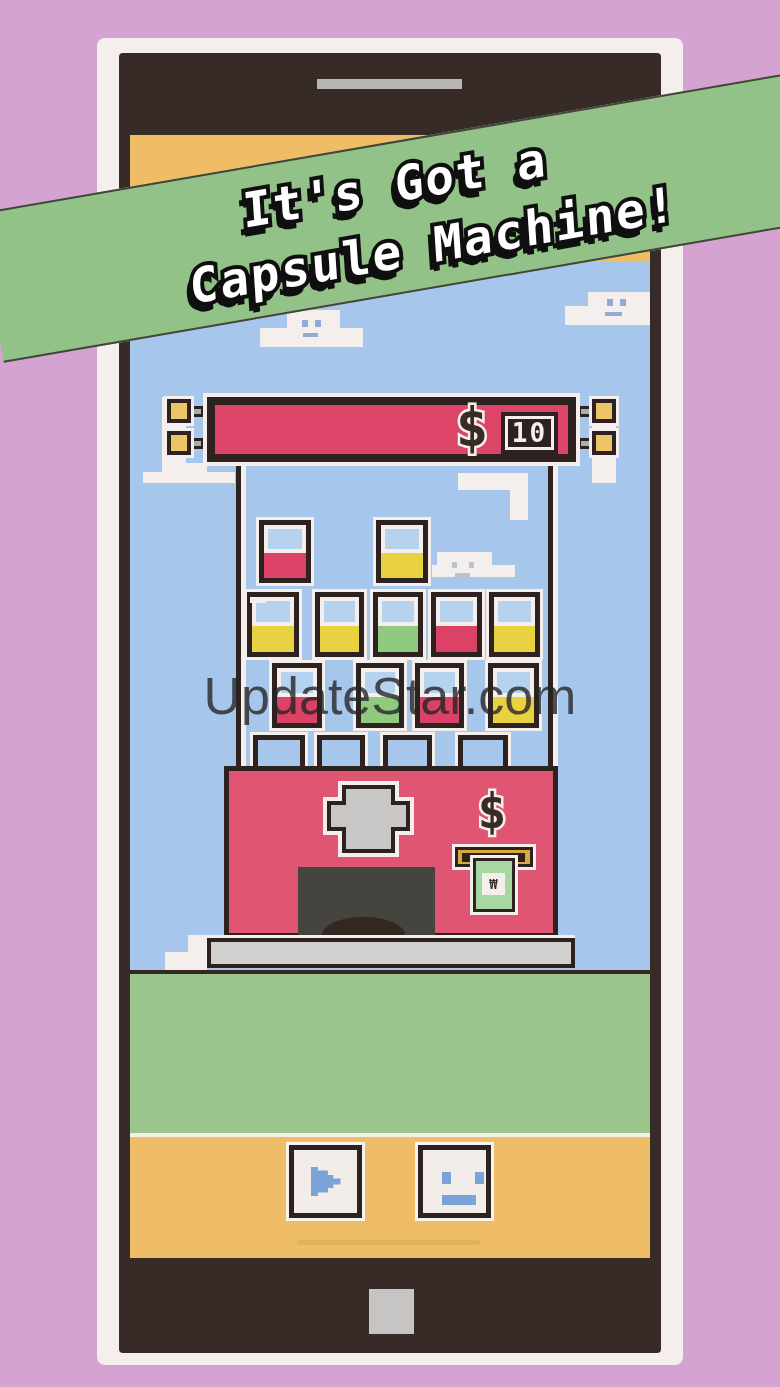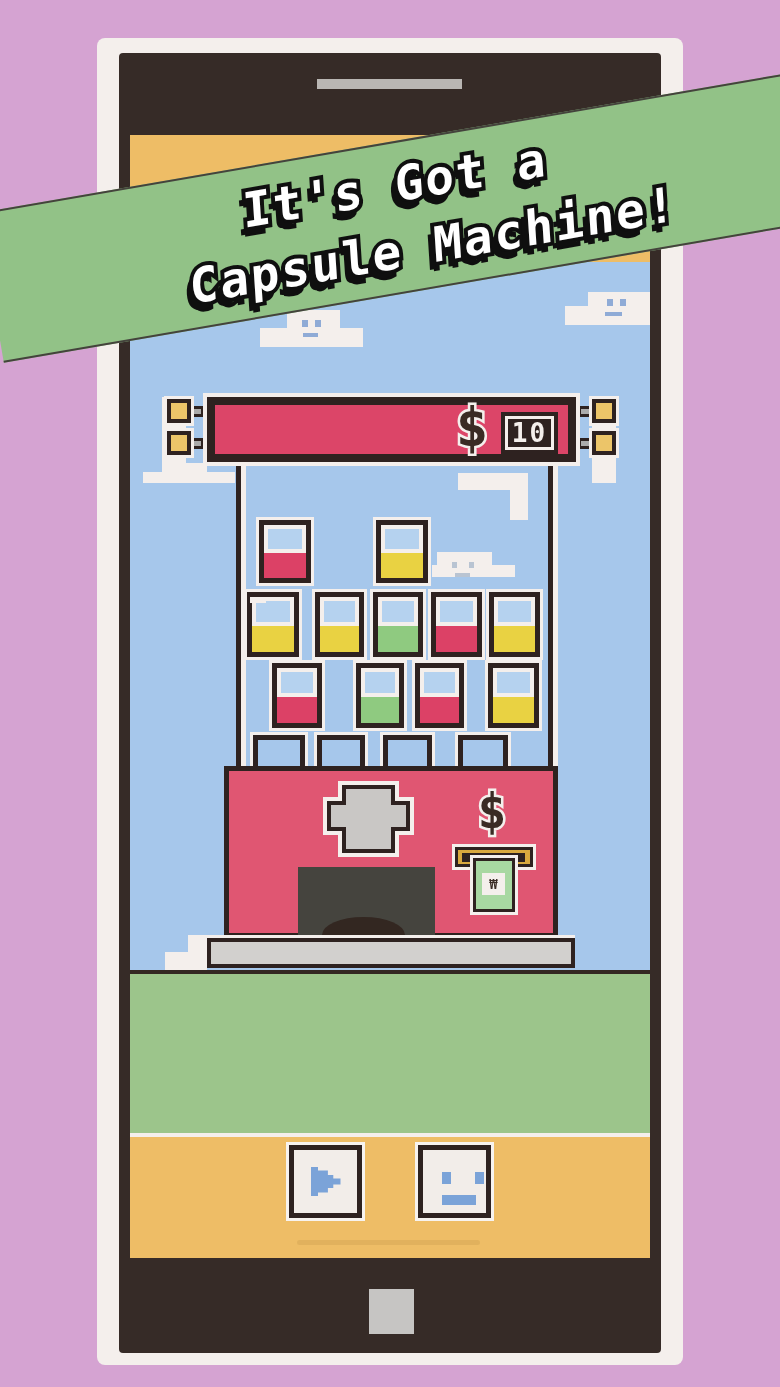--- a/index.html
+++ b/index.html
@@ -252,19 +252,20 @@
     <div class="abs ctrl-btn btn-b">
       <div>
         <div class="face-eye" style="left:19px;top:22px;"></div>
         <div class="face-eye" style="left:52px;top:22px;"></div>
         <div class="face-mouth" style="left:19px;top:45px;"></div>
       </div>
     </div>
     <div class="abs faded-line"></div>
   </div>
 
+  <div class="abs watermark">UpdateStar.com</div>
 
   <div class="abs banner">
     <div class="banner-line">It's Got a</div>
     <div class="banner-line banner-line2">Capsule Machine!</div>
   </div>
 
 </div>
 
 </body></html>

